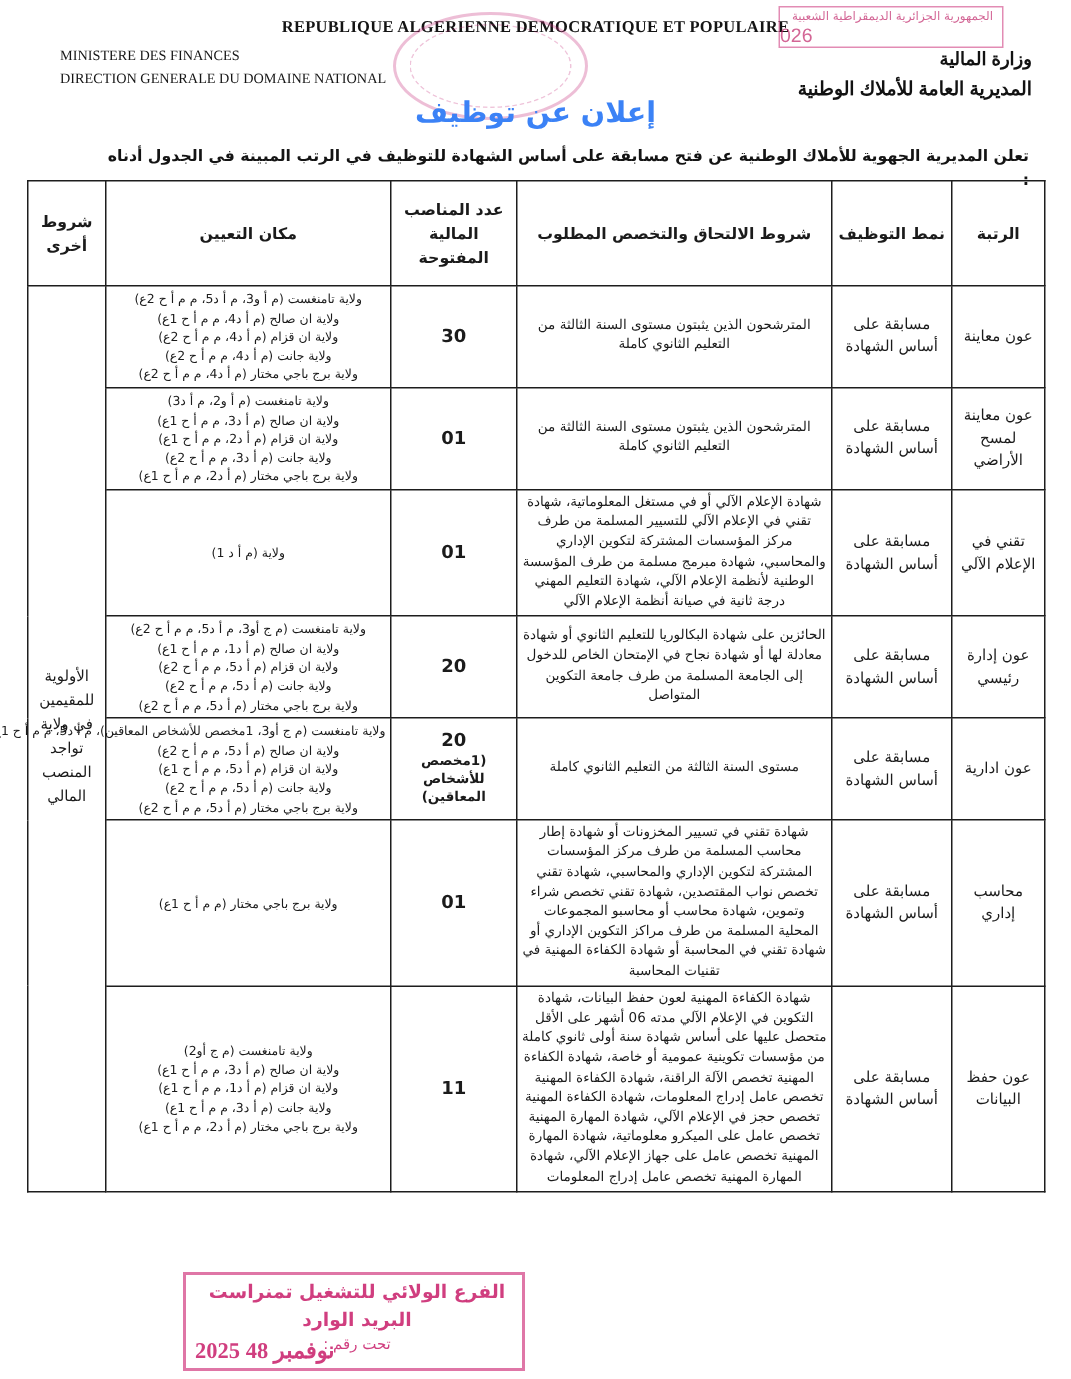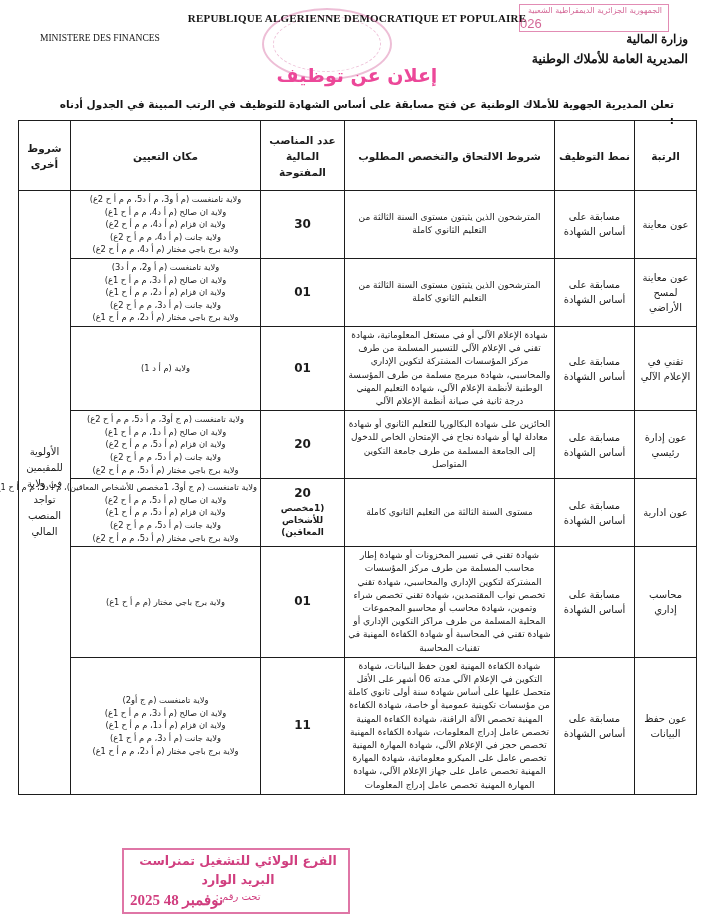--- a/index.html
+++ b/index.html
@@ -36,24 +36,24 @@
     font-family:Liberation Sans, sans-serif;
     font-size:12px; line-height:20px; font-weight:bold; color:#121212;
   }
   .hdr-right .l2 { font-size:12.5px; }
 
   .doc-title {
     position:absolute; top:64px; left:0; width:714px; text-align:center;
     direction:rtl;
     font-family:"DejaVu Sans", sans-serif;
     font-weight:bold; font-size:19px; letter-spacing:2px;
-    color:#ec4899;
+    color:#3b82f6;
   }
   .intro {
-    position:absolute; top:96px; right:40px; width:620px;
+    position:absolute; top:96px; right:28px; width:620px;
     direction:rtl; text-align:right;
     font-size:10.5px; line-height:16px; font-weight:bold; color:#141414;
   }
 
   
   .stamp-circle {
     position:absolute; left:262px; top:2px; width:130px; height:72px;
     border-radius:50%;
     border:2px solid rgba(196,40,120,.55);
     opacity:.55;
@@ -140,20 +140,21 @@
 </head>
 <body>
 
 <div class="page">
 
   <div class="hdr-top">
     <div class="hdr-title">REPUBLIQUE ALGERIENNE DEMOCRATIQUE ET POPULAIRE</div>
 
     <div class="hdr-left">
       <div>MINISTERE DES FINANCES</div>
+      <div>DIRECTION GENERALE DU DOMAINE NATIONAL</div>
     </div>
 
     <div class="hdr-right">
       <div>وزارة المالية</div>
       <div class="l2">المديرية العامة للأملاك الوطنية</div>
     </div>
 
     <div class="stamp-circle"></div>
 
     <div class="stamp-box">

